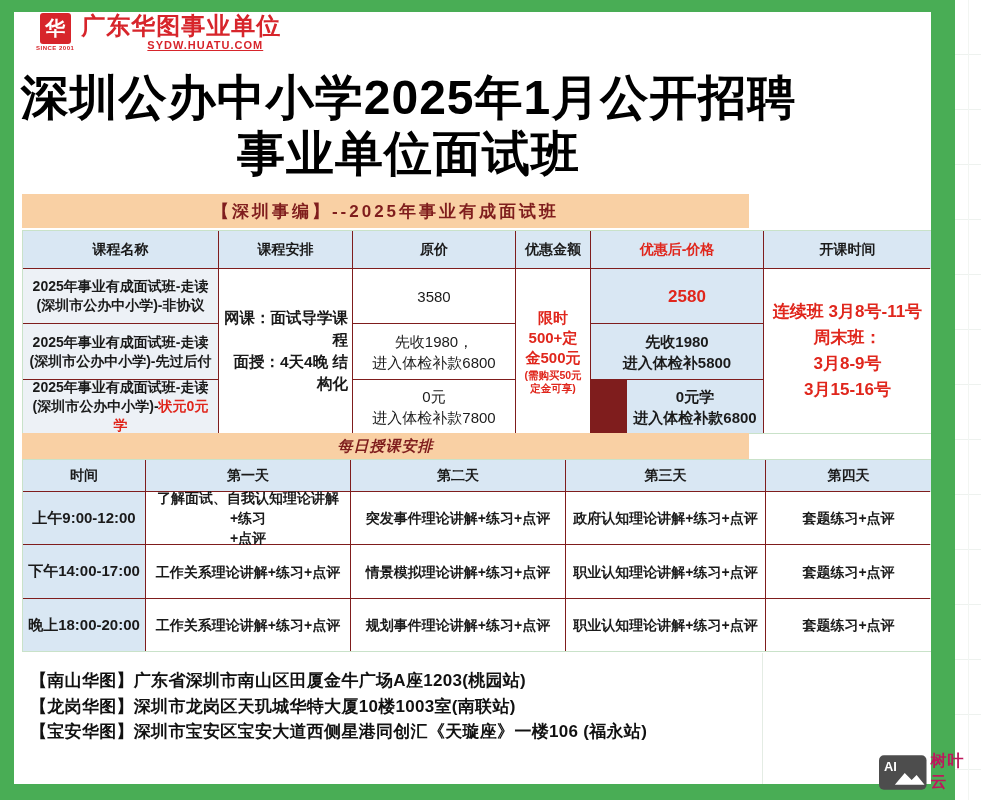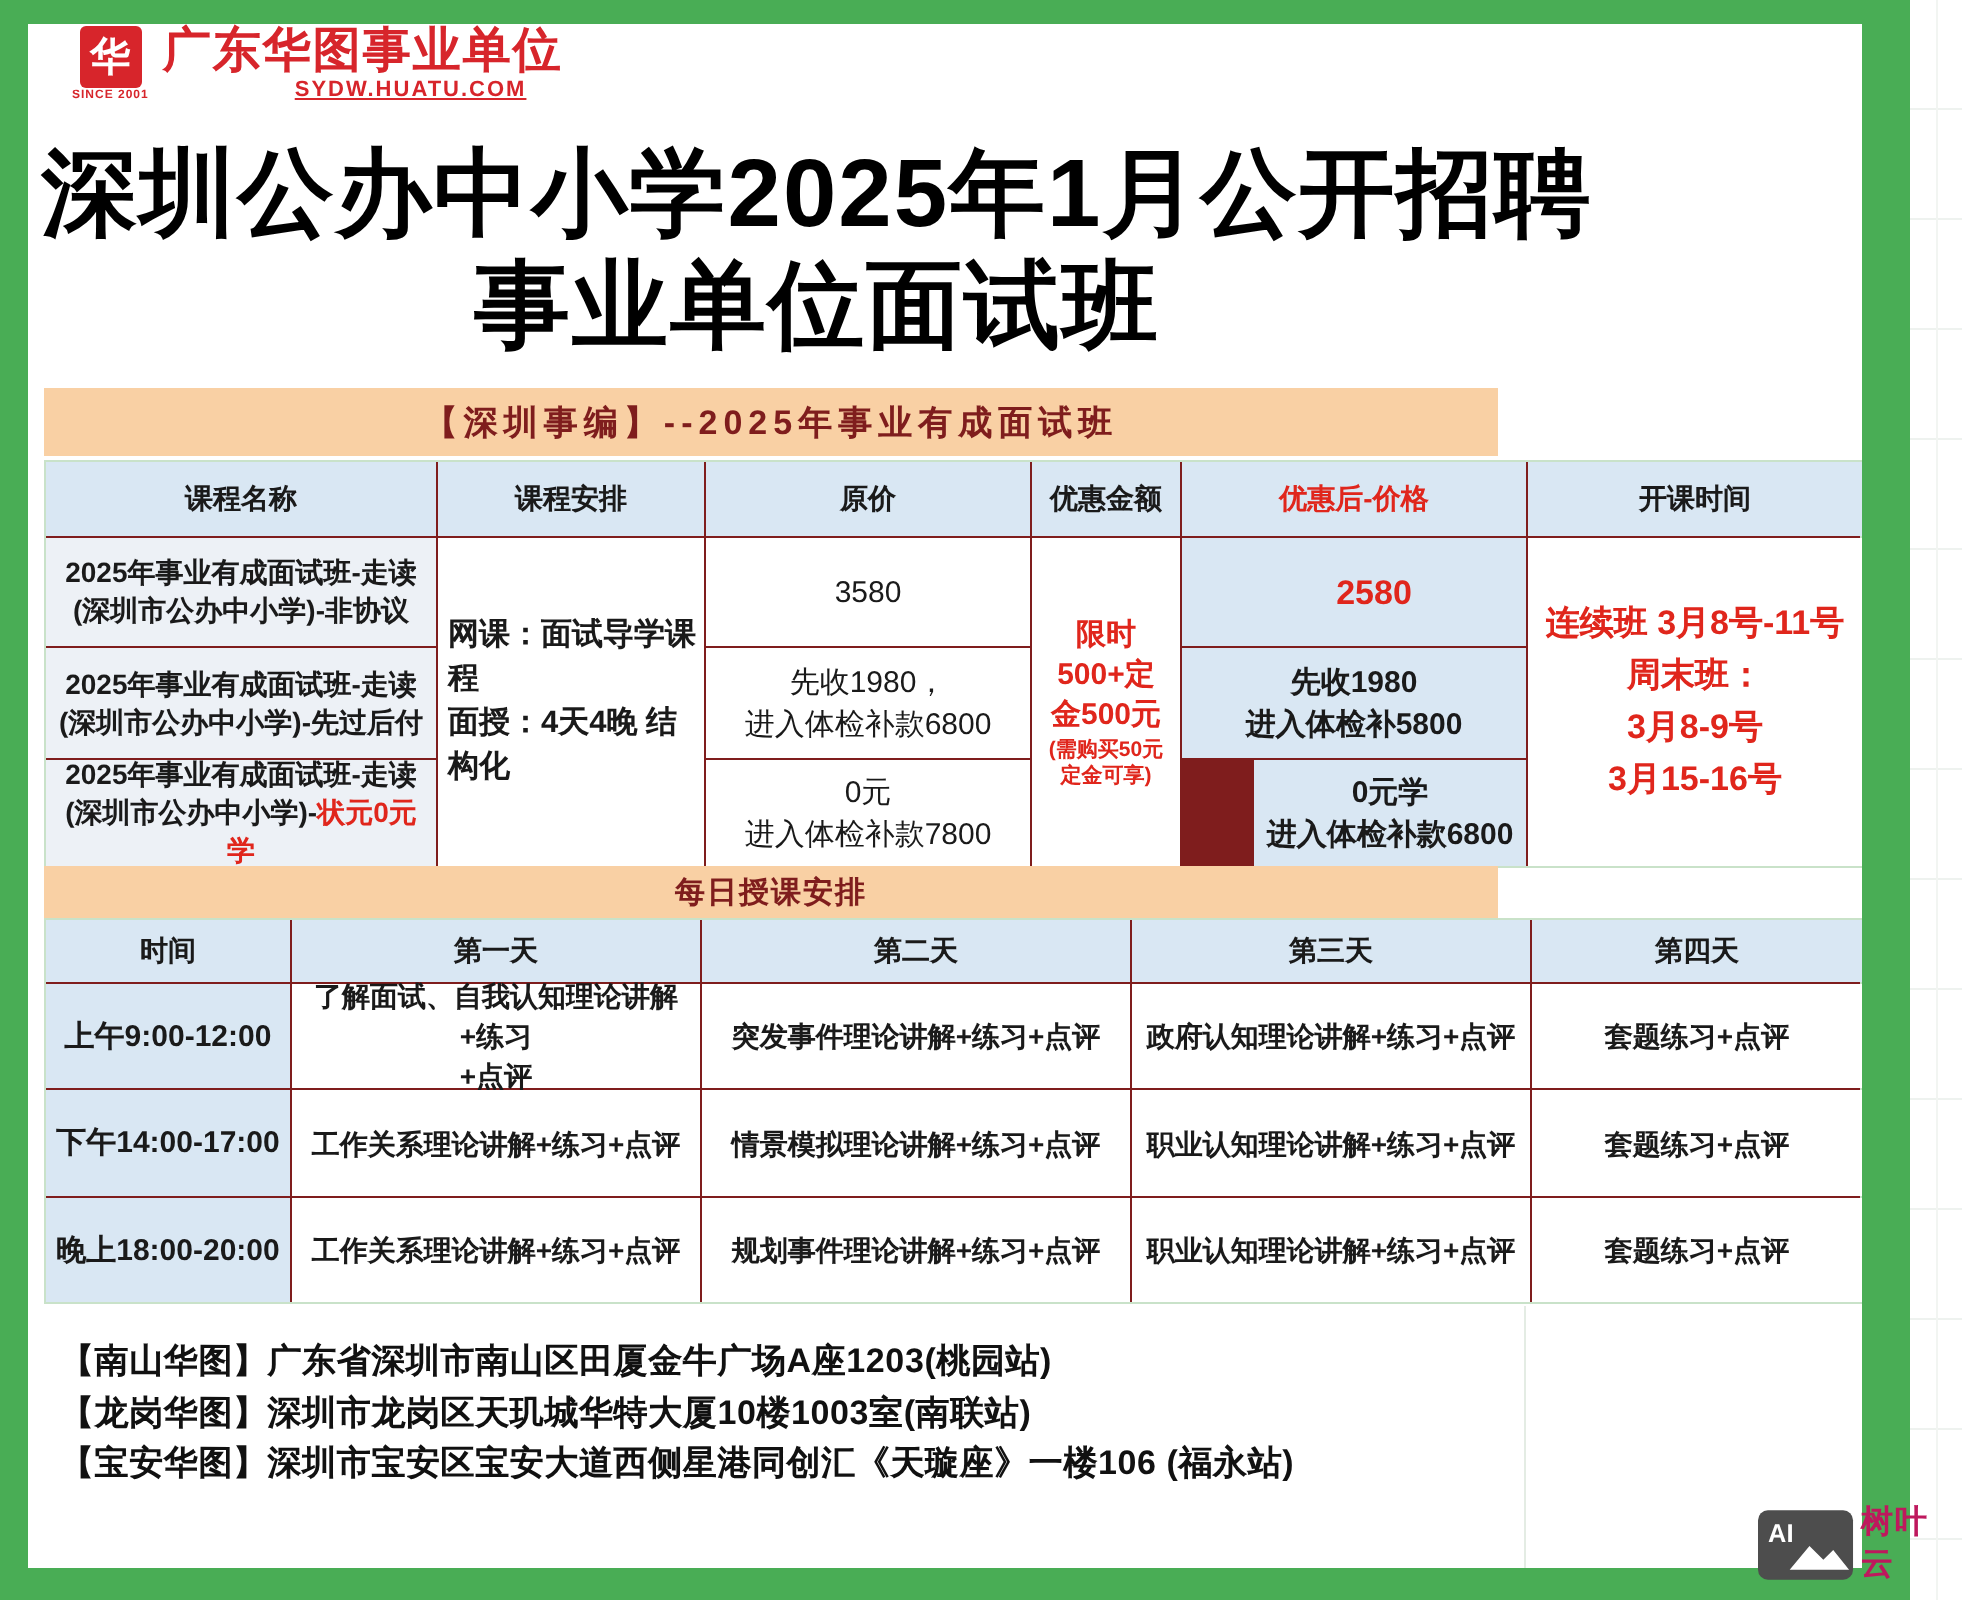--- a/index.html
+++ b/index.html
@@ -30,21 +30,21 @@
   .logo-site { color:#d7252b; font-size:11px; font-weight:bold; letter-spacing:1px; margin-left:66px; margin-top:0px;text-decoration:underline; }
 
   
   .title { position:absolute; left:14px; top:70px; width:789px; text-align:center; color:#000; }
   .title .line { font-size:48px; line-height:56px; font-weight:900; letter-spacing:1px; }
 
   
   .banner { position:absolute; left:22px; width:727px; background:#f9d0a4; display:flex;
     align-items:center; justify-content:center; color:#7f1d1d; font-weight:bold; }
   .banner-main { top:194px; height:34px; font-size:17px; letter-spacing:3px; }
-  .banner-daily { top:433px; height:26px; font-size:15px; letter-spacing:1px; }
+  .banner-daily { top:433px; height:26px; font-size:15px; letter-spacing:1px;font-style:italic; }
 
   
   .grid { position:absolute; left:22px; display:grid; gap:1px; background:#7f1d1d; border:1px solid #c9e2c9; }
   .course-grid { top:230px; width:909px;
     grid-template-columns:195px 133px 162px 74px 172px 167px;
     grid-template-rows:37px 54px 55px 53px; }
   .schedule-grid { top:459px; width:909px;
     grid-template-columns:122px 204px 214px 199px 165px;
     grid-template-rows:31px 52px 53px 52px; }
   .cell { background:#fff; display:flex; flex-direction:column; align-items:center; justify-content:center;
@@ -108,21 +108,21 @@
     <div class="cell hdr">课程名称</div>
     <div class="cell hdr">课程安排</div>
     <div class="cell hdr">原价</div>
     <div class="cell hdr">优惠金额</div>
     <div class="cell hdr red">优惠后-价格</div>
     <div class="cell hdr">开课时间</div>
 
     <div class="cell name-cell" style="grid-column:1; grid-row:2;">
       <span>2025年事业有成面试班-走读(深圳市公办中小学)-非协议</span>
     </div>
-    <div class="cell arrange-cell pre" style="grid-column:2; grid-row:2 / span 3;">网课：面试导学课程
+    <div class="cell arrange-cell pre" style="grid-column:2; grid-row:2 / span 3;text-align:right;">网课：面试导学课程
 面授：4天4晚 结构化</div>
     <div class="cell price-cell pre" style="grid-column:3; grid-row:2;">3580</div>
     <div class="cell discount-cell" style="grid-column:4; grid-row:2 / span 3;">
       <div class="discount-main pre">限时
 500+定
 金500元</div>
       <div class="discount-note pre">(需购买50元
 定金可享)</div>
     </div>
     <div class="cell after-cell big red" style="grid-column:5; grid-row:2;">2580</div>

